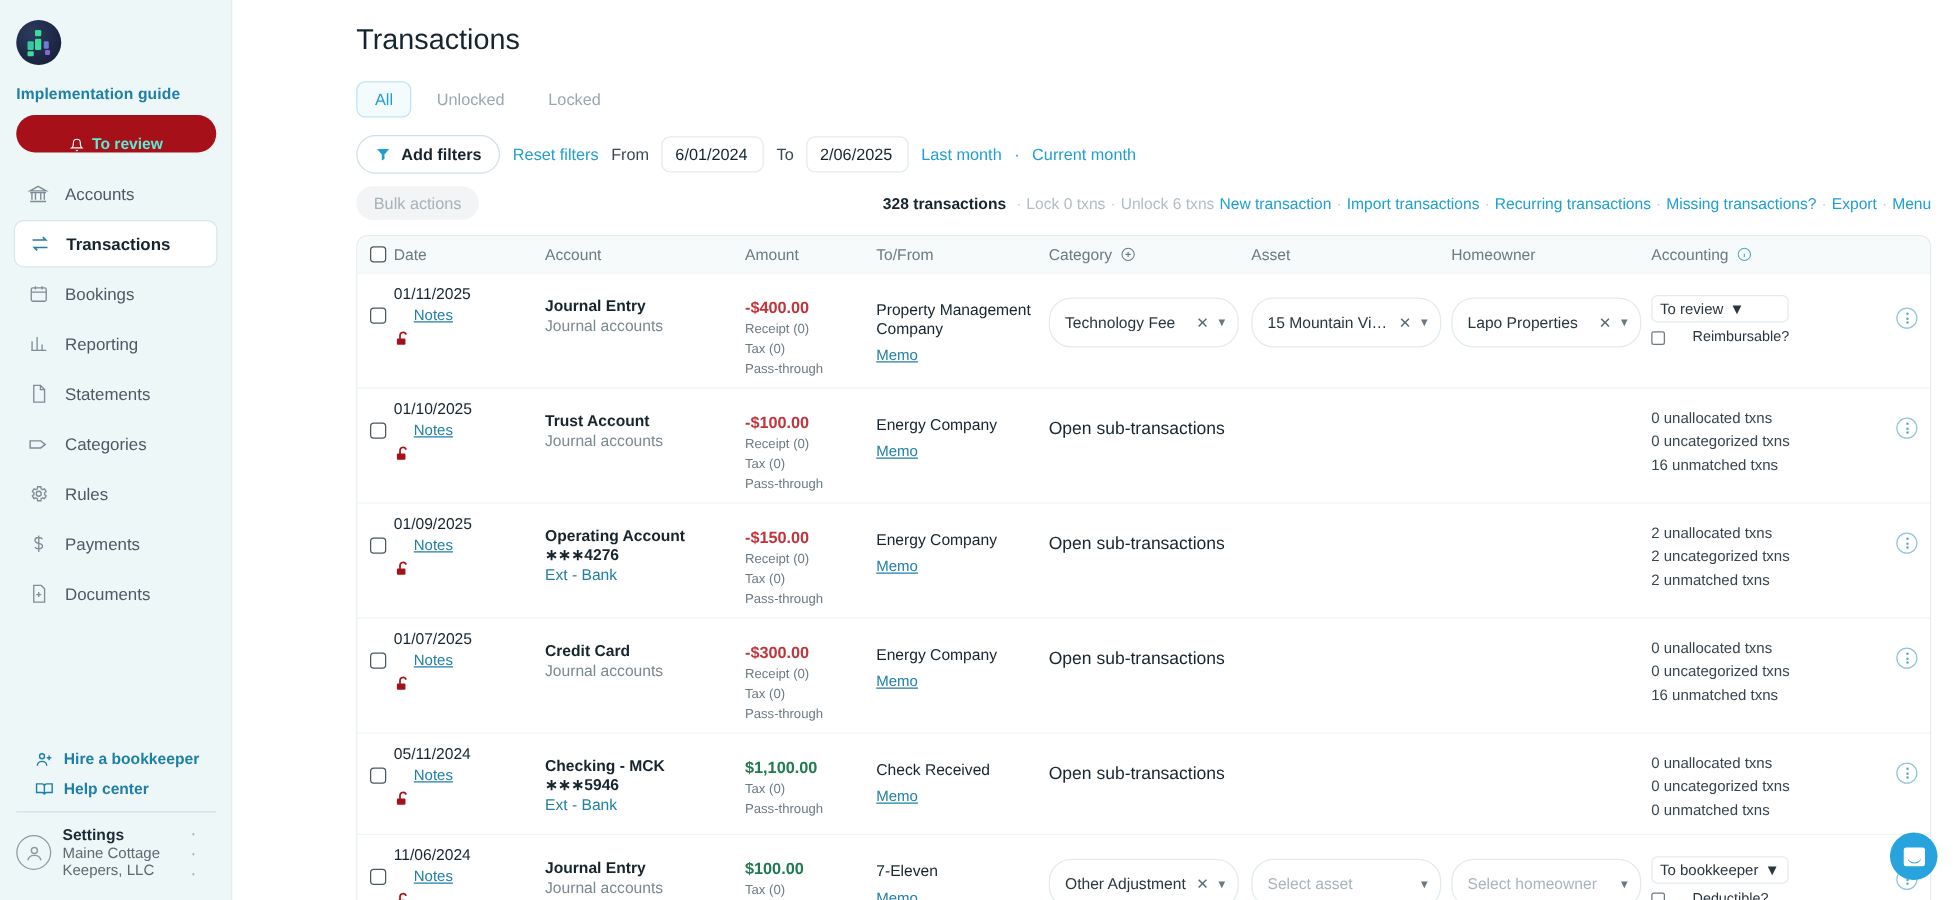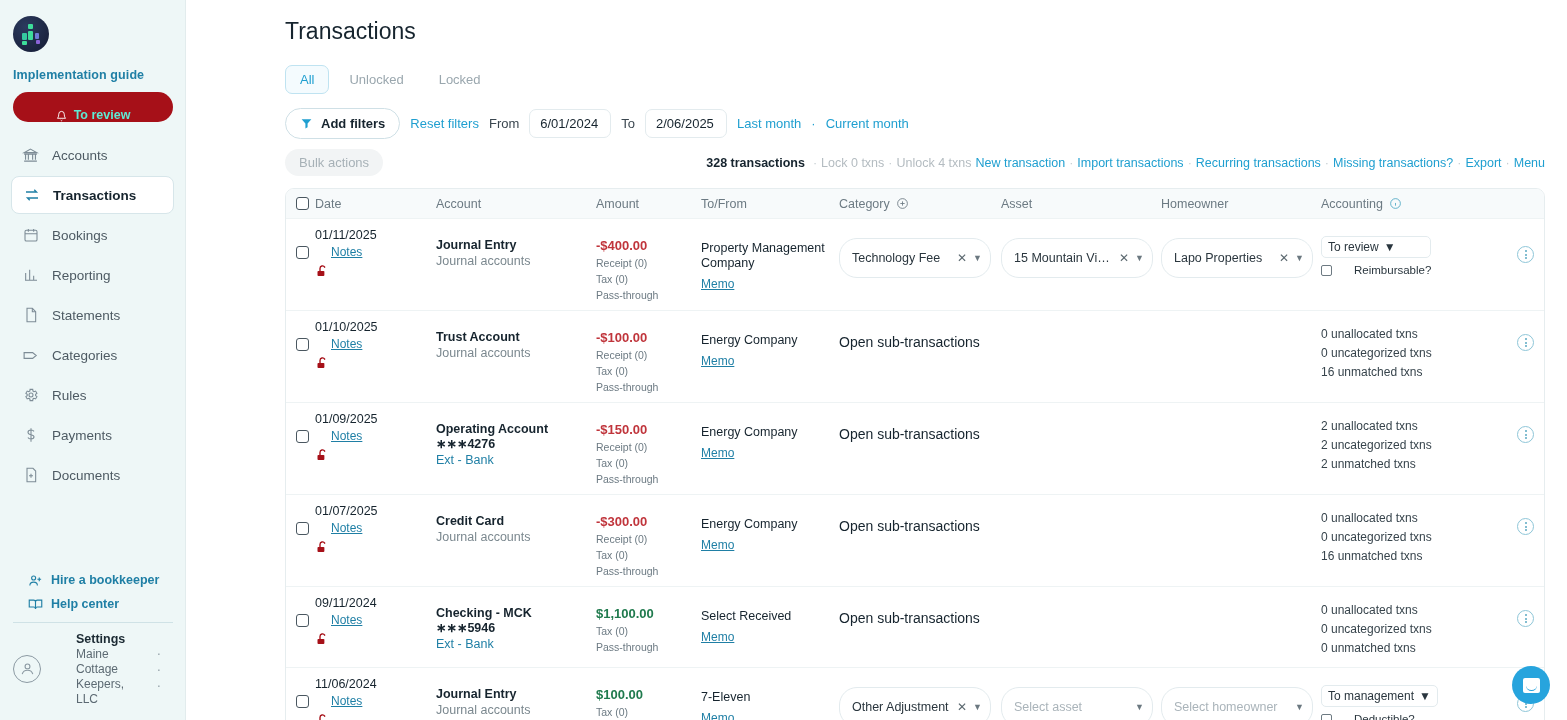--- a/index.html
+++ b/index.html
@@ -68,21 +68,21 @@
   .side-link .ic { width: 16px; height: 16px; display:flex; align-items:center; justify-content:center;}
   .side-sep { height: 1px; background: #cfe2e6; margin: 6px 13px 0 13px; }
   .settings-row {
     display: flex; align-items: center; gap: 9px;
     padding: 8px 10px 6px 13px; cursor: pointer;
   }
   .avatar {
     width: 28px; height: 28px; flex: 0 0 28px; border-radius: 50%;
     border: 1.5px solid #8c9aa3; display:flex; align-items:center; justify-content:center;
   }
-  .settings-text { line-height: 13px; margin-left: 26px; }
+  .settings-text { line-height: 13px; }
   .settings-title { font-size: 12.5px; font-weight: bold; color: #1b2a33; }
   .settings-sub { font-size: 12px; color: #5c6a73; }
   .dots3 { margin-left: auto; color: #9aa7ae; font-size: 14px; letter-spacing: 1.5px; padding-right: 6px;}
 
   
   .main { flex: 1; position: relative; overflow: hidden; background: #fff; }
   .page-title {
     font-size: 23px; color: #16242e; padding: 18px 0 0 99px; font-weight: normal;
   }
 
@@ -400,21 +400,21 @@
       <span class="link">Current month</span>
     </div>
 
     <div class="bulkrow">
       <button class="bulk-actions">Bulk actions</button>
       <div class="toolbar">
         <span class="tb-count">328 transactions</span>
         <span class="tb-sepdot">·</span>
         <span class="tb-dim">Lock 0 txns</span>
         <span class="tb-sepdot">·</span>
-        <span class="tb-dim">Unlock 4 txns</span>
+        <span class="tb-dim">Unlock 6 txns</span>
         <span class="tb-link">New transaction</span>
         <span class="tb-sepdot">·</span>
         <span class="tb-link">Import transactions</span>
         <span class="tb-sepdot">·</span>
         <span class="tb-link">Recurring transactions</span>
         <span class="tb-sepdot">·</span>
         <span class="tb-link">Missing transactions?</span>
         <span class="tb-sepdot">·</span>
         <span class="tb-link">Export</span>
         <span class="tb-sepdot">·</span>
@@ -639,41 +639,41 @@
                 <span class="kebab">
                   <span></span>
                   <span></span>
                   <span></span>
                 </span>
               </div>
             </div>
           </div>
           <div class="trow">
             <div class="col-date datecell">
-              <div class="date-txt">09/11/2024</div>
+              <div class="date-txt">05/11/2024</div>
               <div class="date-sub">
                 <span class="cb"></span>
                 <span class="notes-link">Notes</span>
               </div>
               <div class="lock"><svg width="15" height="15" viewBox="0 0 24 24">
                   <path d="M8 11V7a4 4 0 0 1 7.5-1.9" fill="none" stroke="#a61018" stroke-width="2.2" stroke-linecap="round"></path>
                   <rect x="4" y="11" width="11" height="8" rx="1.4" fill="#a61018"></rect>
                 </svg></div>
             </div>
             <div class="col-acct" style="padding-top:10px">
               <div class="acct-name">Checking - MCK</div>
               <div class="acct-name">∗∗∗5946</div>
               <div class="acct-sub link-ish">Ext - Bank</div>
             </div>
             <div class="col-amt" style="padding-top:10px">
               <div class="amt pos">$1,100.00</div>
               <div class="amt-sub">Tax (0)</div>
               <div class="amt-sub">Pass-through</div>
             </div>
-            <div class="col-tofrom" style="padding-top:13px"><div class="tf-name">Select Received</div><span class="memo">Memo</span></div>
+            <div class="col-tofrom" style="padding-top:13px"><div class="tf-name">Check Received</div><span class="memo">Memo</span></div>
             <div class="col-cat">
               <div class="opensub">Open sub-transactions</div>
             </div>
             <div class="col-asset"></div>
             <div class="col-home"></div>
             <div class="col-acc">
               <div class="accwrap" style="padding-top:4px">
                 <div class="subinfo">
                   <div>0 unallocated txns</div>
                   <div>0 uncategorized txns</div>
@@ -724,21 +724,21 @@
             <div class="col-home">
               <div class="select sel-home ph">
                 <span class="val">Select homeowner</span>
                 <span class="cv">▼</span>
               </div>
             </div>
             <div class="col-acc">
               <div class="accwrap">
                 <div>
                   <div class="mini-select">
-                    <span>To management</span>
+                    <span>To bookkeeper</span>
                     <span class="cv">▼</span>
                   </div>
                   <div class="reimb">
                     <span class="cb-sm"></span>
                     <span>Deductible?</span>
                   </div>
                 </div>
                 <span class="kebab">
                   <span></span>
                   <span></span>

